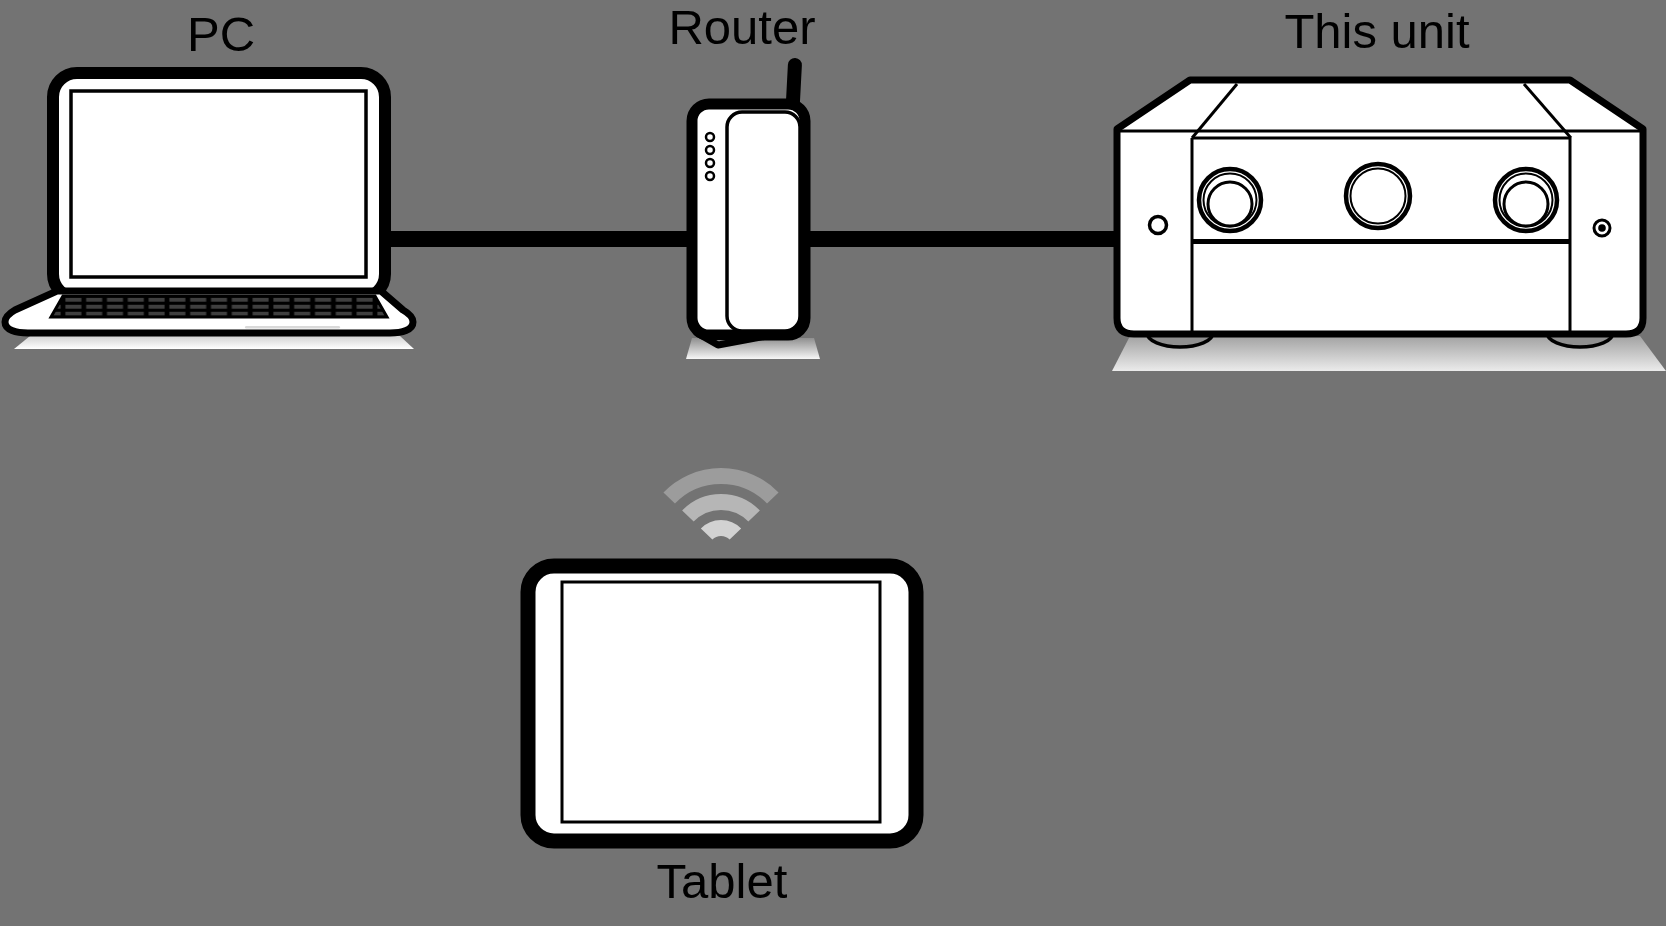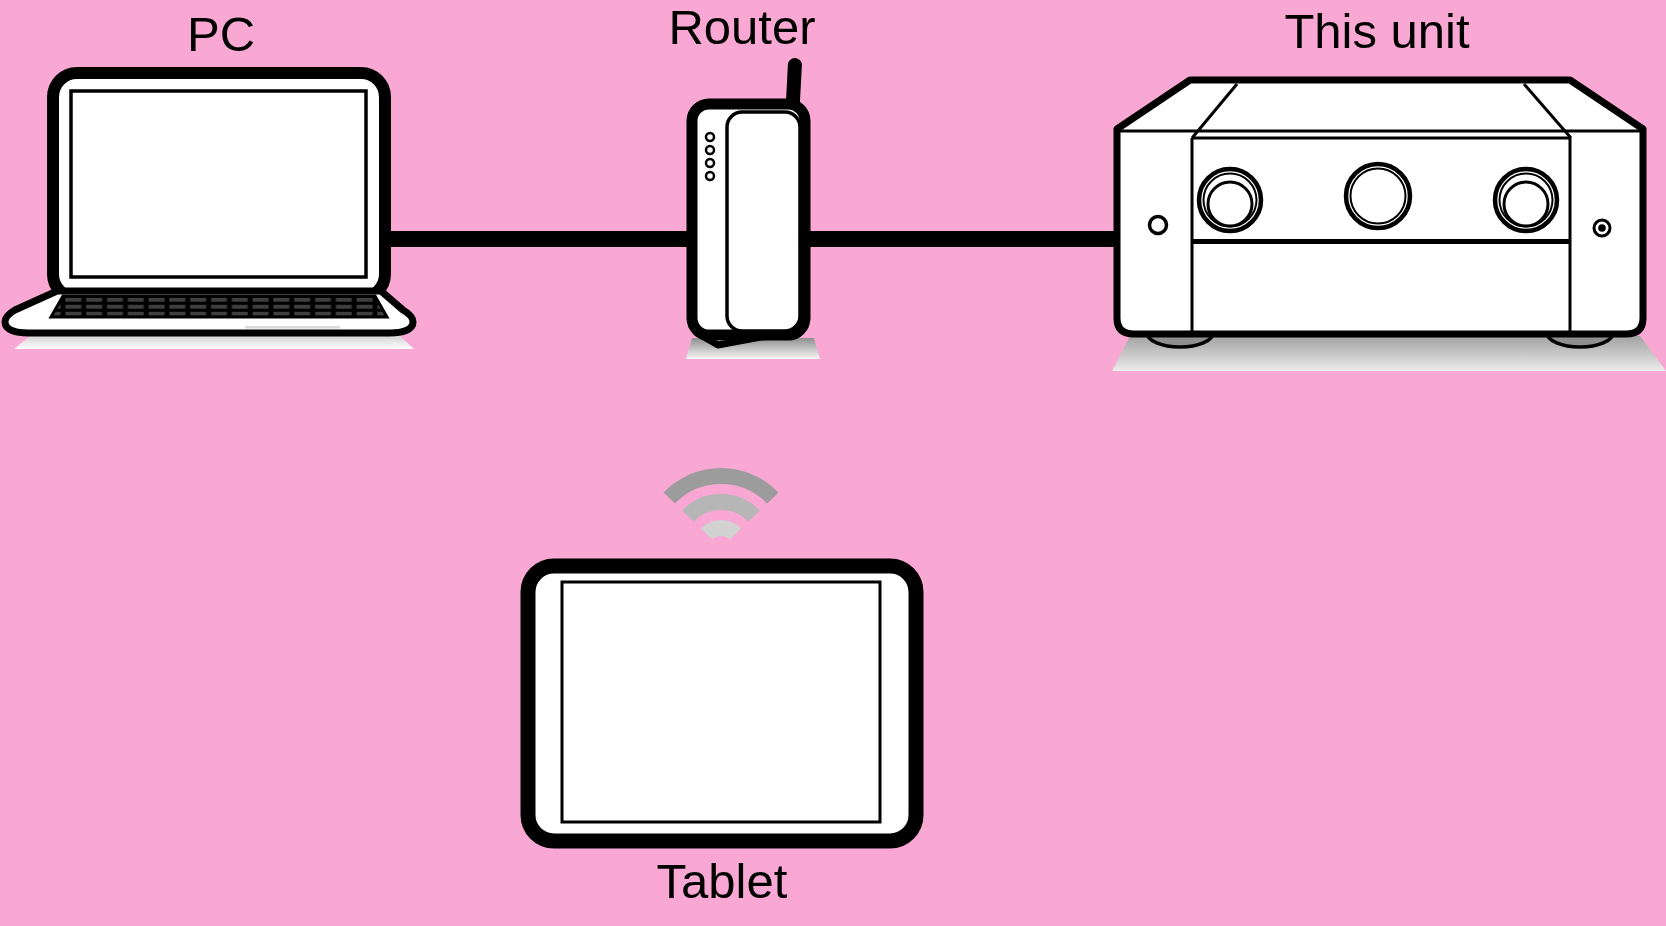--- a/index.html
+++ b/index.html
@@ -1,16 +1,16 @@
 <!DOCTYPE html>
 <html><head>
 <meta charset="utf-8">
 <style>
   html,body{margin:0;padding:0;background:#fff;}
-  .stage{position:relative;width:1666px;height:926px;background:#f9a8d4;overflow:hidden;
+  .stage{position:relative;width:1666px;height:926px;background:#737373;overflow:hidden;
          font-family:"Liberation Sans","DejaVu Sans",sans-serif;}
   svg{display:block;}
   text.dev-label{font-family:"Liberation Sans","DejaVu Sans",sans-serif;
                  font-size:49px;fill:#000;}
 </style>
 </head>
 <body>
 
 <div class="stage">
 <svg width="1666" height="926" viewBox="0 0 1666 926">

